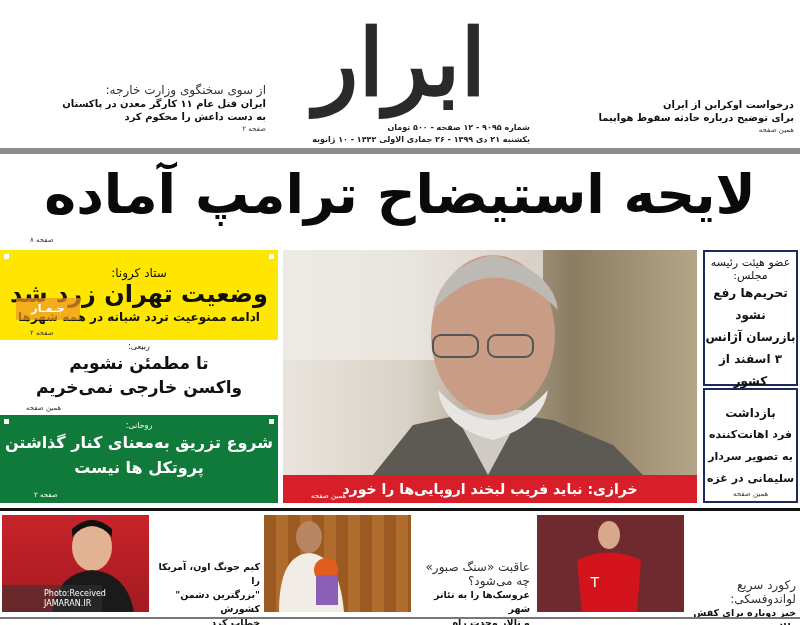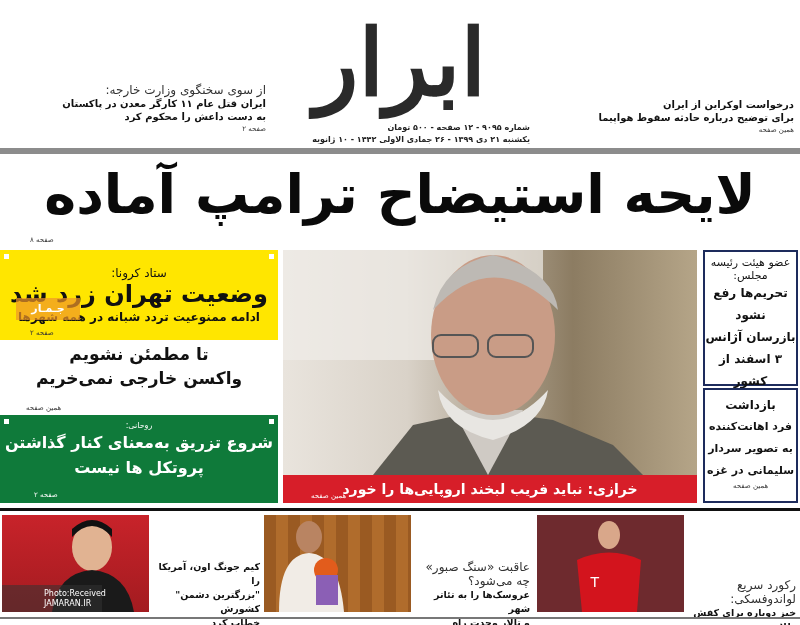--- a/index.html
+++ b/index.html
@@ -59,20 +59,21 @@
 
 <div class="abs box yellow-box dots">
   <div style="font-size:12px; padding-top:16px;">ستاد کرونا:</div>
   <div style="font-size:24px; font-weight:bold; line-height:28px;">وضعیت تهران زرد شد</div>
   <div style="font-size:12px; font-weight:bold; line-height:18px;">ادامه ممنوعیت تردد شبانه در همه شهرها</div>
   <div class="pageref" style="position:absolute; left:6px; bottom:3px;">صفحه ۲</div>
   <div style="position:absolute; left:16px; top:48px; width:64px; height:22px; background:rgba(240,150,40,0.7); color:#fff; font-size:11px; font-weight:bold; line-height:22px;">جـمـار</div>
 </div>
 
 <div class="abs box" style="left:0; top:342px; width:278px; height:70px;">
+  <div style="font-size:8px;">ربیعی:</div>
   <div style="font-size:17px; font-weight:bold; line-height:24px;">تا مطمئن نشویم</div>
   <div style="font-size:17px; font-weight:bold; line-height:24px;">واکسن خارجی نمی‌خریم</div>
   <div class="pageref" style="position:absolute; left:2px; bottom:0;">همین صفحه</div>
 </div>
 
 <div class="abs box green-box dots">
   <div style="font-size:8px; padding-top:6px;">روحانی:</div>
   <div style="font-size:16px; font-weight:bold; line-height:26px;">شروع تزریق به‌معنای کنار گذاشتن</div>
   <div style="font-size:16px; font-weight:bold; line-height:24px;">پروتکل ها نیست</div>
   <div class="pageref" style="position:absolute; left:10px; bottom:4px; color:#fff;">صفحه ۲</div>
@@ -98,21 +99,21 @@
 <div class="abs blue-box" style="left:703px; top:250px; width:95px; height:136px;">
   <div style="font-size:11px; padding-top:4px;">عضو هیئت رئیسه مجلس:</div>
   <div style="font-size:12px; font-weight:bold; line-height:22px;">تحریم‌ها رفع نشود</div>
   <div style="font-size:12px; font-weight:bold; line-height:22px;">بازرسان آژانس</div>
   <div style="font-size:12px; font-weight:bold; line-height:22px;">۳ اسفند از کشور</div>
   <div style="font-size:16px; font-weight:bold; line-height:22px;text-decoration:underline;">اخراج می‌شوند</div>
   <div class="pageref" style="text-align:left; padding-left:4px;">صفحه ۲</div>
 </div>
 
 <div class="abs blue-box" style="left:703px; top:388px; width:95px; height:115px;">
-  <div style="font-size:12px; font-weight:bold; line-height:22px; padding-top:4px;">بازداشت</div>
+  <div style="font-size:12px; font-weight:bold; line-height:22px; padding-top:12px;">بازداشت</div>
   <div style="font-size:11px; font-weight:bold; line-height:22px;">فرد اهانت‌کننده</div>
   <div style="font-size:11px; font-weight:bold; line-height:22px;">به تصویر سردار</div>
   <div style="font-size:11px; font-weight:bold; line-height:22px;">سلیمانی در غزه</div>
   <div class="pageref" style="text-align:left; padding-left:4px;">همین صفحه</div>
 </div>
 
 <div class="abs rule-mid"></div>
 
 <div class="abs thumb" style="left:2px; top:515px; width:147px; height:97px; background:linear-gradient(180deg,#c8232a,#a31b20);">
   <svg width="147" height="97" viewBox="0 0 147 97">

